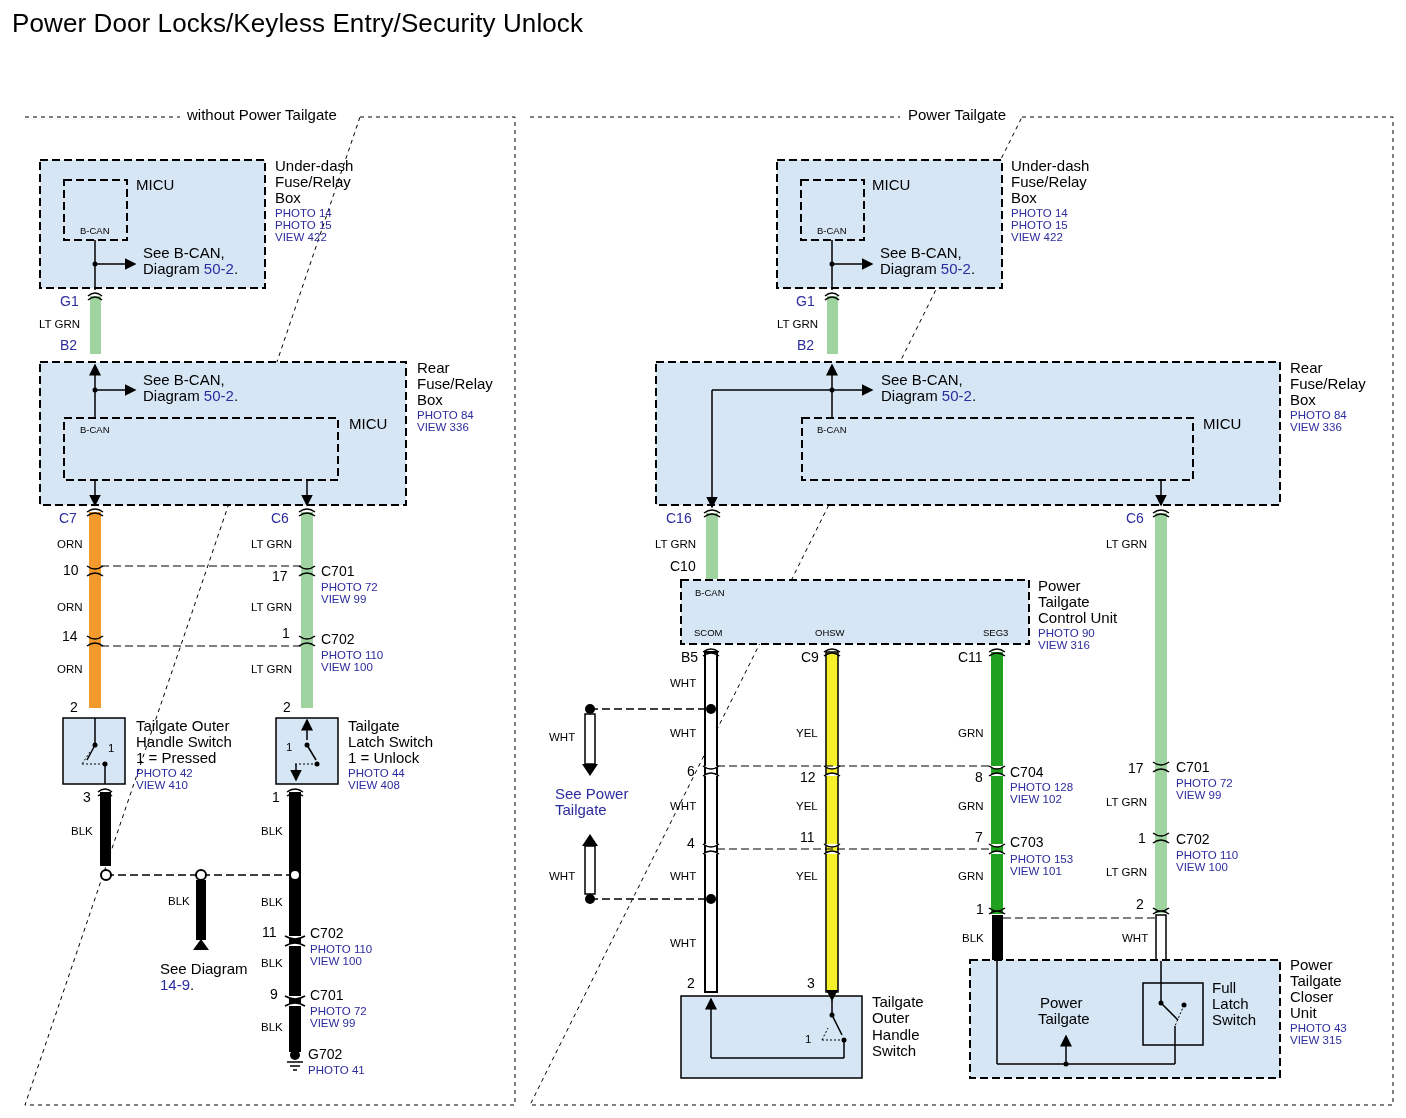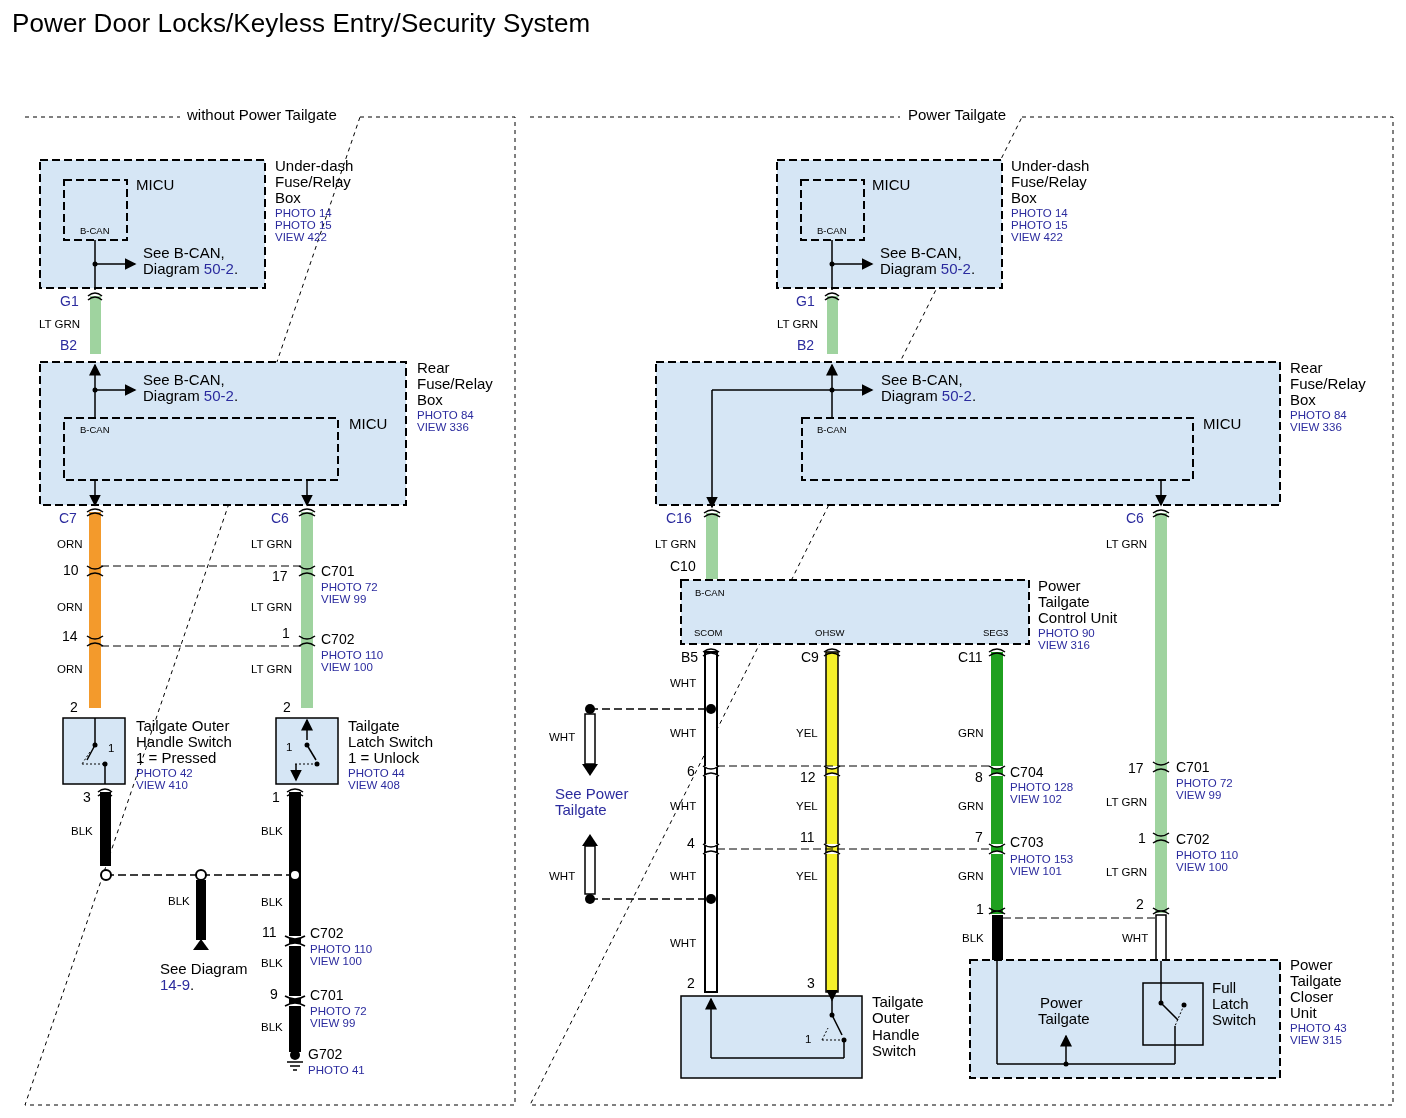--- a/index.html
+++ b/index.html
@@ -10,21 +10,21 @@
   .sm{font-family:"Liberation Sans",sans-serif;font-size:11.5px;fill:#000;}
   .tiny{font-family:"Liberation Sans",sans-serif;font-size:9.5px;fill:#000;}
   .ref{font-family:"Liberation Sans",sans-serif;font-size:11.5px;fill:#2b2b9e;}
   .pin{font-family:"Liberation Sans",sans-serif;font-size:14px;fill:#000;}
   .pinb{font-family:"Liberation Sans",sans-serif;font-size:14px;fill:#2b2b9e;}
   .blue{fill:#2b2b9e;}
 </style>
 </head>
 <body>
 
-<div id="page-title">Power Door Locks/Keyless Entry/Security System</div>
+<div id="page-title">Power Door Locks/Keyless Entry/Security Unlock</div>
 
 <svg width="1406" height="1118" viewBox="0 0 1406 1118">
   <defs>
     <marker id="arr" markerWidth="8" markerHeight="8" refX="7" refY="4" orient="auto">
       <path d="M0,0 L8,4 L0,8 z" fill="#000"></path>
     </marker>
   </defs>
 
   <g>
     <path d="M25,117 H180 M360,117 H515 V1105 H25 Z" fill="none" stroke="#000" stroke-width="1" stroke-dasharray="4,4"></path>

